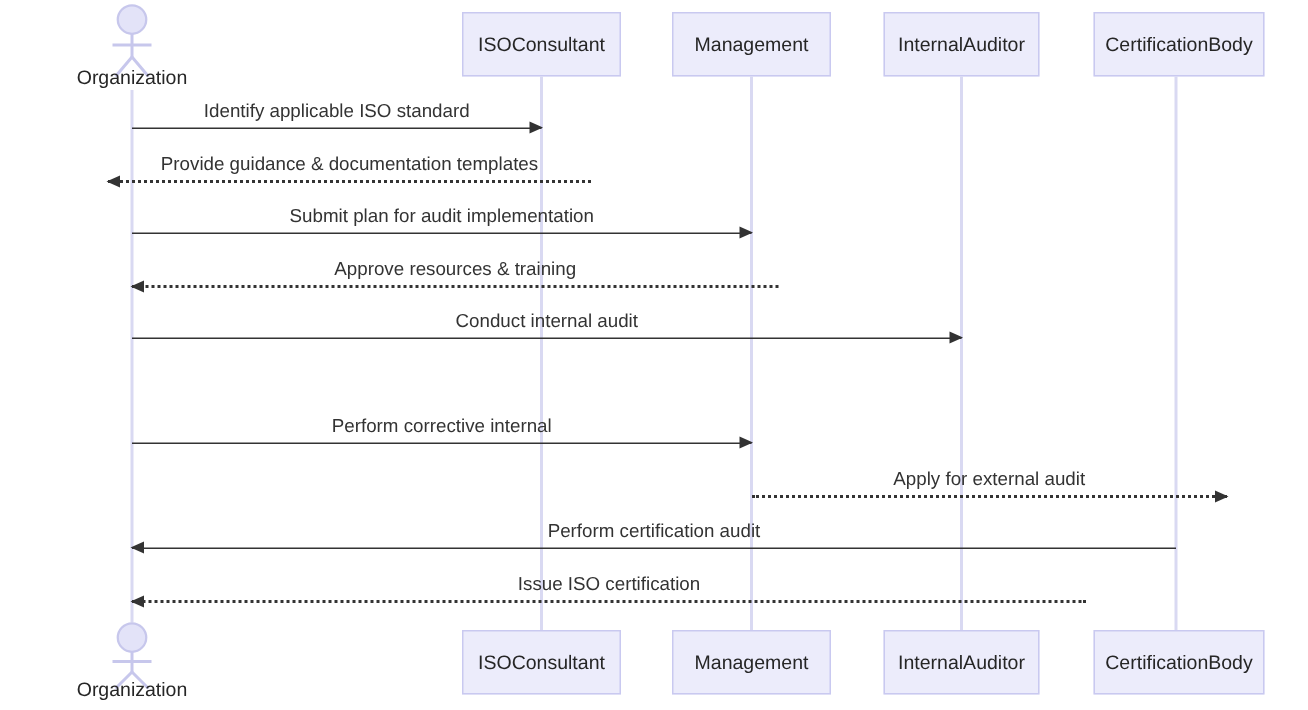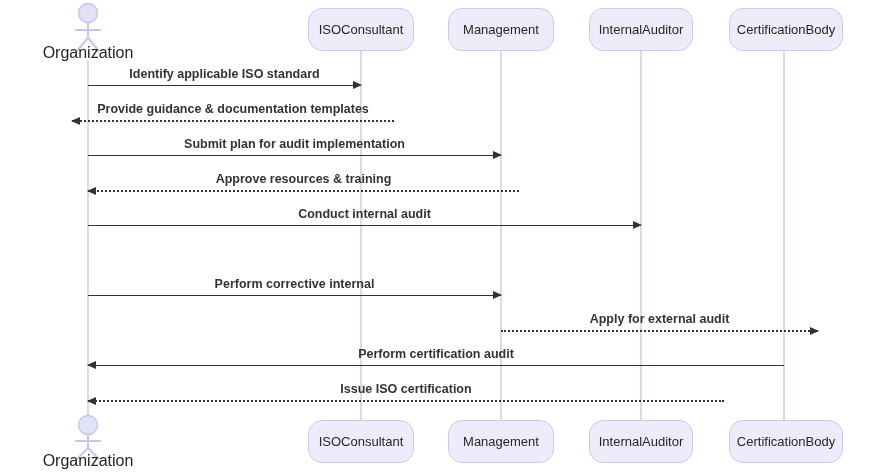--- a/index.html
+++ b/index.html
@@ -21,55 +21,54 @@
     background: var(--lifeline, #D9D9F2);
   }
 
   
   .pbox {
     position: absolute;
     height: 43px;
     transform: translateX(-50%);
     background: var(--box-fill, #ECECFB);
     border: 1px solid var(--box-border, #C9C9F0);
-    border-radius: 14px;
+    border-radius: 0;
     display: flex;
     align-items: center;
     justify-content: center;
     font-size: 13px;
     color: var(--text, #262626);
     white-space: nowrap;
   }
 
   
   .actor {
     position: absolute;
     width: 130px;
     transform: translateX(-50%);
     text-align: center;
   }
   .actor svg { display: block; margin: 0 auto; }
   .actor-label {
     position: relative;
     margin-top: -8px;
-    font-size: 16px;
+    font-size: 13px;
     color: var(--text, #262626);
     white-space: nowrap;
   }
 
   
   .msg { position: absolute; }
   .msg-label {
     height: 16px;
     line-height: 16px;
     text-align: center;
     font-size: 12.5px;
     color: var(--line, #333333);
     white-space: nowrap;
-    font-weight: bold;
   }
   .msg-line {
     position: relative;
     height: 0;
     margin-top: 3px;
     border-top: 1.5px solid var(--line, #333333);
   }
   .msg-line.dotted { border-top: 2px dotted var(--line, #333333); }
   .msg-line::after {
     content: "";

